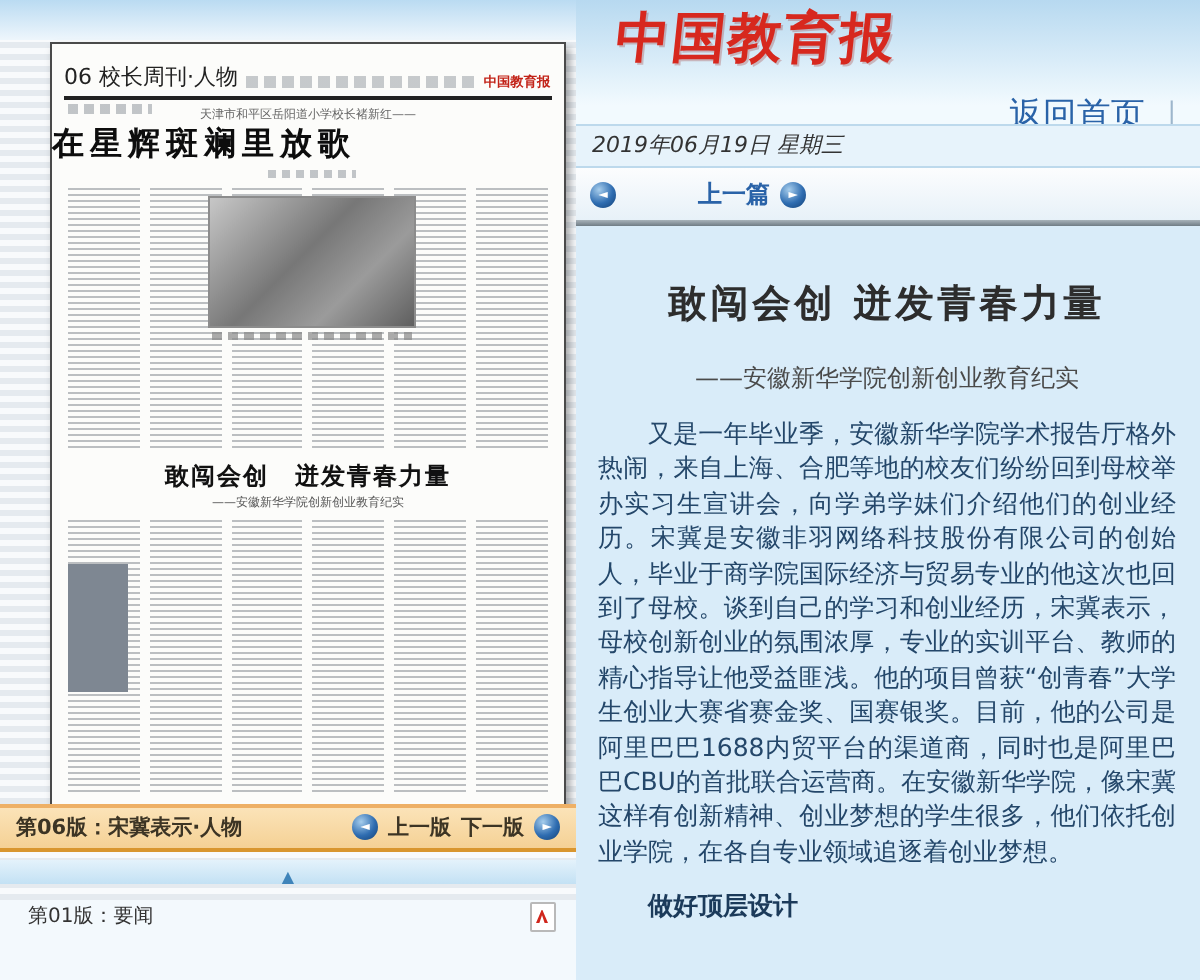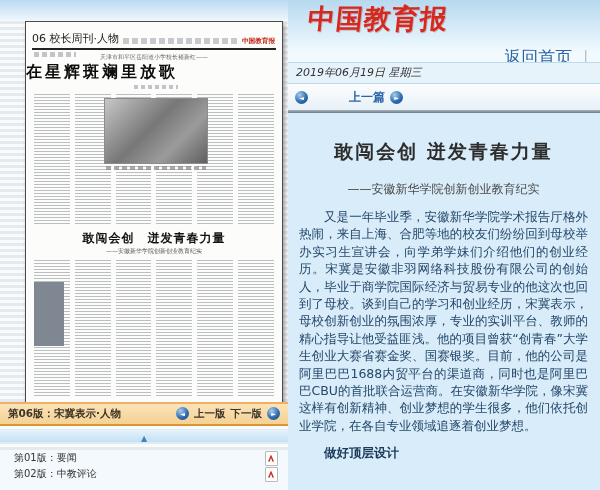--- a/index.html
+++ b/index.html
@@ -146,24 +146,20 @@
 
     <div class="collapse-bar">
       <span class="tri">▲</span>
     </div>
 
     <div class="pages-list">
       <div class="page-row">
         <span class="pl">第01版：要闻</span>
         <span class="pdf"></span>
       </div>
-      <div class="page-row">
-        <span class="pl">第02版：中教评论</span>
-        <span class="pdf"></span>
-      </div>
     </div>
   </div>
 
   <div class="right">
     <div class="r-header">
       <div class="logo-cn">中国教育报</div>
       <div class="home-link">
         <span>返回首页</span><span class="sep">｜</span>
       </div>
     </div>

